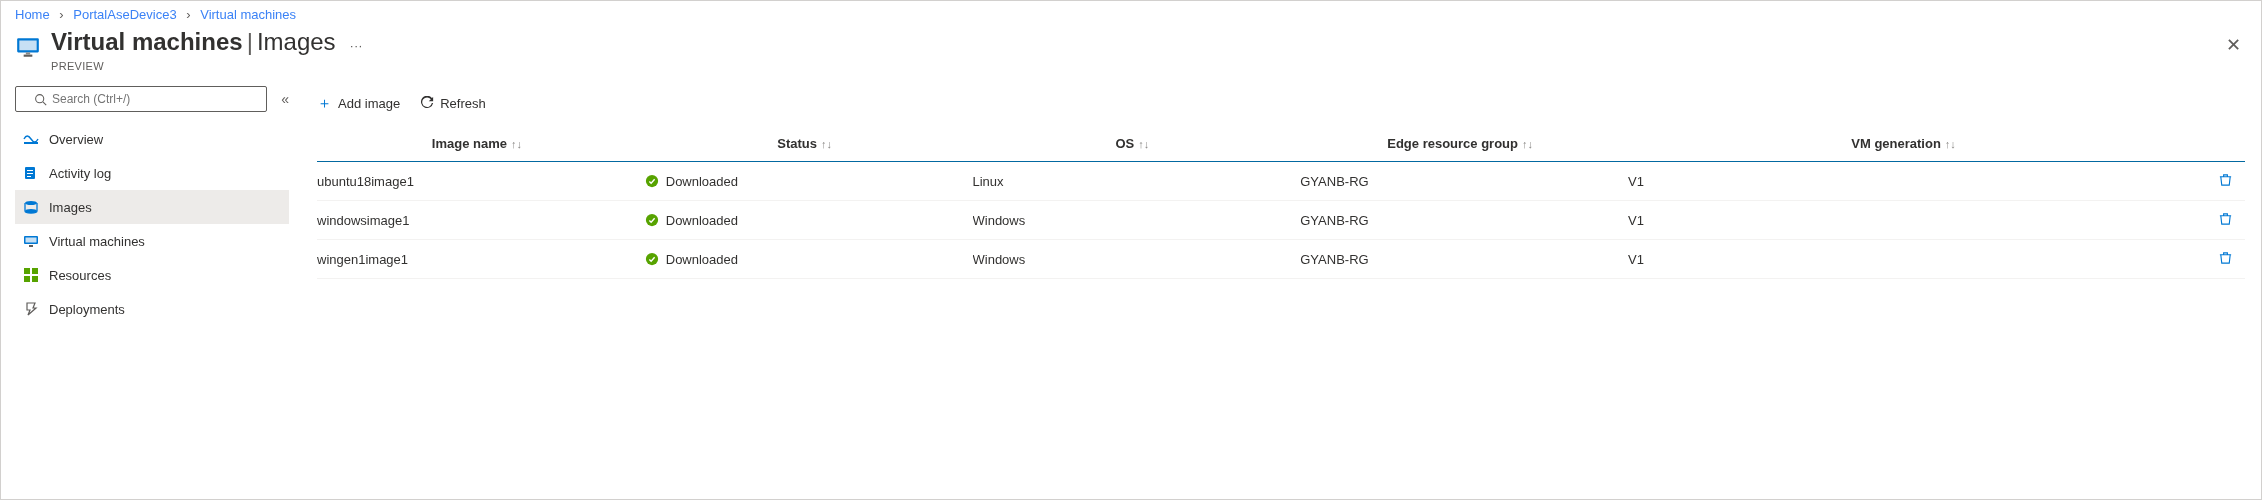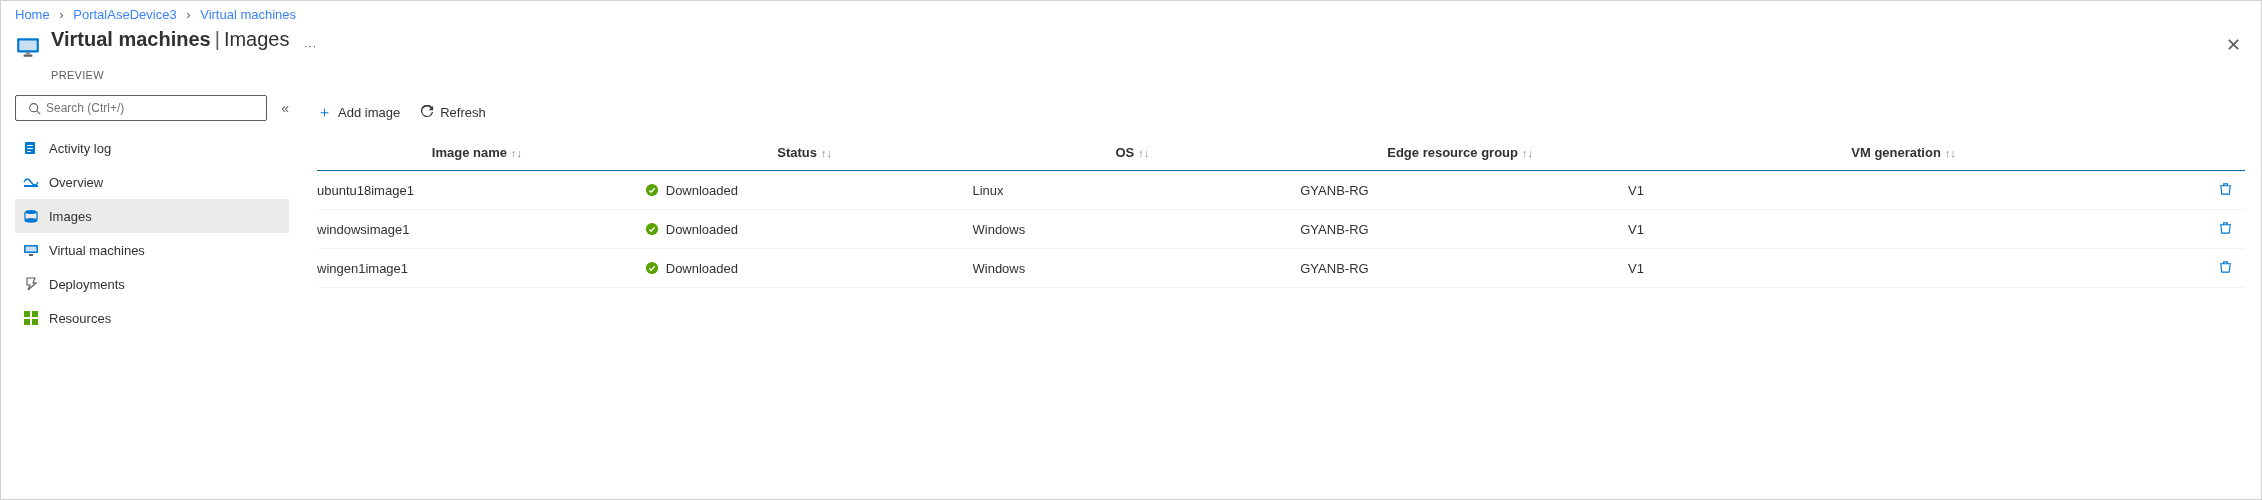--- a/index.html
+++ b/index.html
@@ -23,44 +23,44 @@
       display: flex;
       align-items: flex-start;
       padding: 2px 14px 10px 14px;
     }
     .header-icon {
       width: 26px; height: 26px;
       margin-right: 10px;
       margin-top: 6px;
       flex-shrink: 0;
     }
-    .header-title { font-size: 20px; font-weight: 600; color: #323130; }
+    .header-title { font-size: 24px; font-weight: 600; color: #323130; }
     .header-title .sub { font-weight: 400; }
     .header-sep { font-weight: 300; color: #605e5c; margin: 0 4px; }
-    .header-preview { font-size: 11px; color: #605e5c; margin-top: 18px; letter-spacing: 0.3px; }
+    .header-preview { font-size: 11px; color: #605e5c; margin-top: 4px; letter-spacing: 0.3px; }
     .header-more { margin-left: 14px; margin-top: 10px; color: #605e5c; cursor: pointer; }
     .header-close { margin-left: auto; margin-right: 6px; margin-top: 6px; cursor: pointer; font-size: 18px; color: #605e5c; }
     .body {
       display: flex;
       height: calc(100% - 80px);
     }
     .sidebar {
       width: 300px;
       flex-shrink: 0;
       padding: 4px 12px 0 14px;
     }
     .search-row { display: flex; align-items: center; margin-bottom: 10px; }
     .search-box {
       flex: 1;
       display: flex;
       align-items: center;
       border: 1px solid #605e5c;
       border-radius: 2px;
       height: 26px;
-      padding: 0 12px;
+      padding: 0 18px;
       color: #605e5c;
       background: #fff;
     }
     .search-box input { border: none; outline: none; font-size: 12px; width: 100%; color: #323130; }
     .search-box .mag { margin-right: 5px; width: 13px; height: 13px; flex-shrink: 0; }
     .collapse-chev { margin-left: 14px; color: #605e5c; cursor: pointer; font-size: 14px; }
     .nav-item {
       display: flex;
       align-items: center;
       height: 34px;
@@ -152,64 +152,64 @@
           <circle cx="7" cy="7" r="5" stroke="#605e5c" stroke-width="1.3" fill="none"></circle>
           <line x1="11" y1="11" x2="15" y2="15" stroke="#605e5c" stroke-width="1.3"></line>
         </svg>
         <input placeholder="Search (Ctrl+/)" style="">
       </div>
       <span class="collapse-chev">«</span>
     </div>
     <div id="nav-list">
         <div class="nav-item">
           <svg class="nav-icon" viewBox="0 0 16 16">
+            <path d="M1 8 Q4 2 8 8 T15 8" stroke="#0078d4" stroke-width="1.4" fill="none"></path>
+            <path d="M1 11h14v2H1z" fill="#0078d4"></path>
+          </svg>
+          <span>Overview</span>
+        </div>
+        <div class="nav-item">
+          <svg class="nav-icon" viewBox="0 0 16 16">
             <rect x="2" y="2" width="10" height="12" rx="1" fill="#0078d4"></rect>
             <rect x="4" y="5" width="6" height="1" fill="#fff"></rect>
             <rect x="4" y="8" width="6" height="1" fill="#fff"></rect>
             <rect x="4" y="11" width="4" height="1" fill="#fff"></rect>
           </svg>
           <span>Activity log</span>
         </div>
-        <div class="nav-item">
-          <svg class="nav-icon" viewBox="0 0 16 16">
-            <path d="M1 8 Q4 2 8 8 T15 8" stroke="#0078d4" stroke-width="1.4" fill="none"></path>
-            <path d="M1 11h14v2H1z" fill="#0078d4"></path>
-          </svg>
-          <span>Overview</span>
-        </div>
         <div class="nav-item selected">
           <svg class="nav-icon" viewBox="0 0 16 16">
             <ellipse cx="8" cy="4" rx="6" ry="2" fill="#0078d4"></ellipse>
             <path d="M2 4v8c0 1.1 2.7 2 6 2s6-.9 6-2V4" fill="none" stroke="#0078d4" stroke-width="1.3"></path>
             <ellipse cx="8" cy="12" rx="6" ry="2" fill="#0078d4"></ellipse>
           </svg>
           <span>Images</span>
         </div>
         <div class="nav-item">
           <svg class="nav-icon" viewBox="0 0 16 16">
             <rect x="1" y="3" width="14" height="8" rx="1" fill="#0078d4"></rect>
             <rect x="2.5" y="4.5" width="11" height="5" fill="#c7e0f4"></rect>
             <rect x="6" y="12" width="4" height="2" fill="#605e5c"></rect>
           </svg>
           <span>Virtual machines</span>
-        </div>
-        <div class="nav-item">
-          <svg class="nav-icon" viewBox="0 0 16 16">
-            <path d="M4 2h8l-2 5h3L5 14l2-5H4z" fill="none" stroke="#605e5c" stroke-width="1.2"></path>
-          </svg>
-          <span>Deployments</span>
         </div>
         <div class="nav-item">
           <svg class="nav-icon" viewBox="0 0 16 16">
             <rect x="1" y="1" width="6" height="6" fill="#57a300"></rect>
             <rect x="9" y="1" width="6" height="6" fill="#57a300"></rect>
             <rect x="1" y="9" width="6" height="6" fill="#57a300"></rect>
             <rect x="9" y="9" width="6" height="6" fill="#57a300"></rect>
           </svg>
           <span>Resources</span>
+        </div>
+        <div class="nav-item">
+          <svg class="nav-icon" viewBox="0 0 16 16">
+            <path d="M4 2h8l-2 5h3L5 14l2-5H4z" fill="none" stroke="#605e5c" stroke-width="1.2"></path>
+          </svg>
+          <span>Deployments</span>
         </div>
       </div>
   </div>
 
   <div class="main">
     <div class="toolbar">
       <div class="tb-btn">
         <span class="plus">＋</span>
         <span>Add image</span>
       </div>

